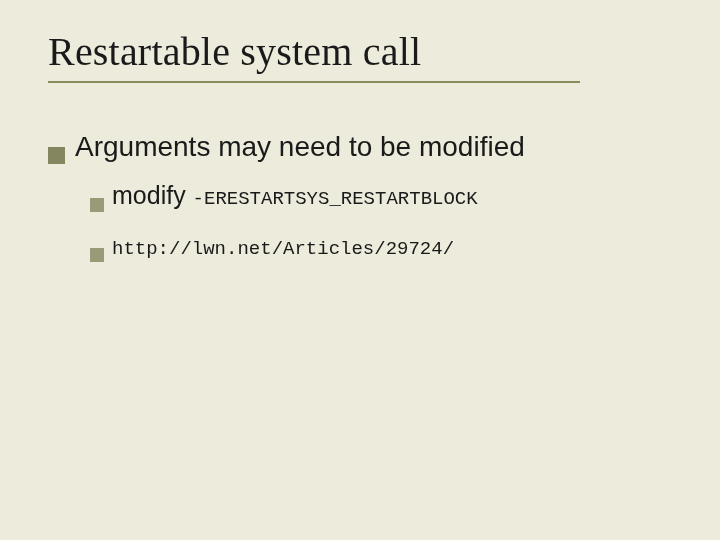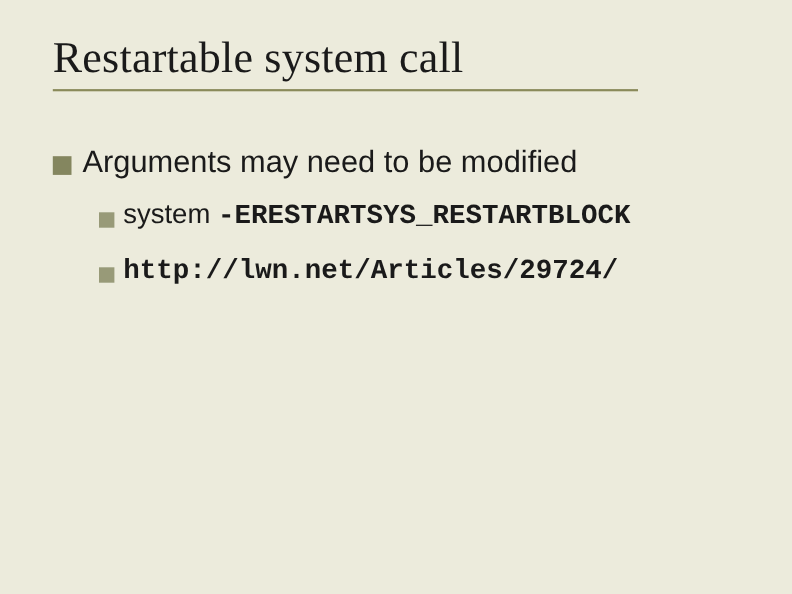--- a/index.html
+++ b/index.html
@@ -27,21 +27,21 @@
     letter-spacing: 0.2px;
     margin: 0 0 6px 0;
   }
   .rule {
     height: 2px;
     background: #8a8a5a;
     margin: 0 0 46px 0;
   }
   .bullet {
     display: flex;
-    align-items: center;
+    align-items: flex-end;
     line-height: 1.25;
   }
   .sq {
     display: inline-block;
     background: #888a6a;
     flex: 0 0 auto;
   }
   .lvl1 {
     font-size: 28px;
     margin-bottom: 16px;
@@ -60,43 +60,43 @@
   }
   .lvl2 .sq {
     width: 14px;
     height: 14px;
     margin-top: 8px;
     margin-right: 8px;
     background: #989a78;
   }
   .mono {
     font-family: "Courier New", Courier, monospace;
-    font-weight: bold;
-    font-size: 25px;
+    font-weight: normal;
+    font-size: 19px;
   }
   .text {
     display: inline;
   }
 </style>
 </head>
 <body>
 
 <div class="slide">
   <h1 class="title">Restartable system call</h1>
   <div class="rule"></div>
 
   <div class="bullet lvl1">
     <span class="sq"></span>
     <span class="text">Arguments may need to be modified</span>
   </div>
 
   <div class="bullet lvl2">
     <span class="sq"></span>
     <span class="text">
-      <span>system </span><span class="mono">-ERESTARTSYS_RESTARTBLOCK</span>
+      <span>modify </span><span class="mono">-ERESTARTSYS_RESTARTBLOCK</span>
     </span>
   </div>
 
 
   <div class="bullet lvl2">
     <span class="sq"></span>
     <span class="text">
       <span></span><span class="mono">http://lwn.net/Articles/29724/</span>
     </span>
   </div>

